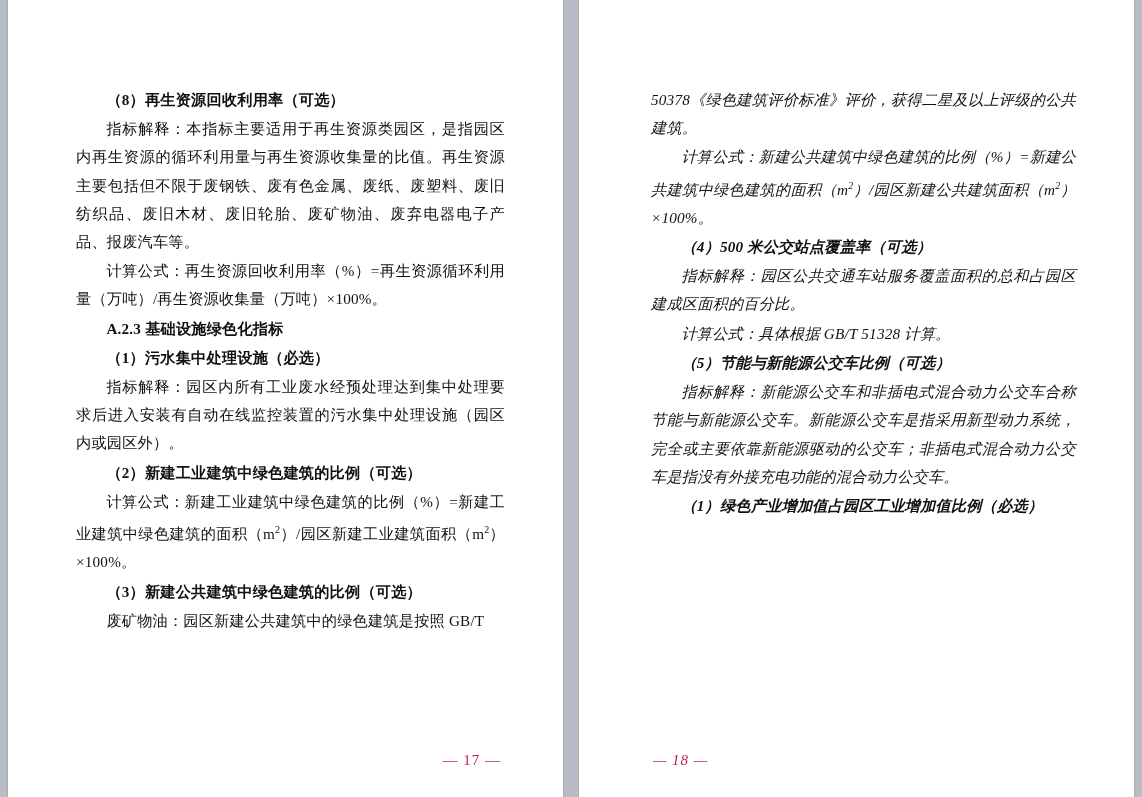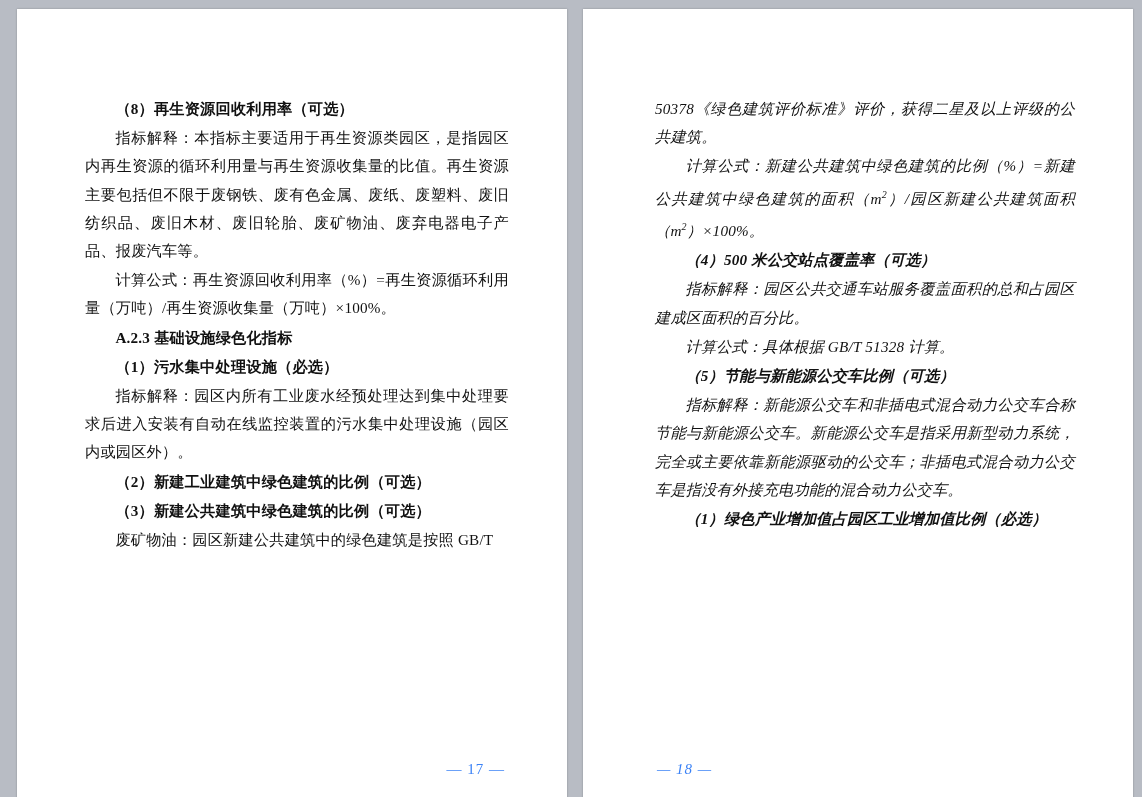--- a/index.html
+++ b/index.html
@@ -11,21 +11,21 @@
     overflow: hidden;
   }
   body {
     font-family: "Liberation Serif", "DejaVu Serif", serif;
   }
   .spread {
     display: flex;
     width: 1142px;
     height: 797px;
     gap: 16px;
-    padding: 9px;
+    padding: 0;
     box-sizing: border-box;
   }
   .page {
     background: #ffffff;
     width: 555px;
     height: 797px;
     box-sizing: border-box;
     position: relative;
     box-shadow: 0 0 2px rgba(0,0,0,0.25);
     overflow: hidden;
@@ -58,40 +58,41 @@
   p.para.noindent { text-indent: 0; }
 
   .bold { font-weight: bold; }
 
   .sup { font-size: 0.66em; vertical-align: super; }
 
   .footer {
     position: absolute;
     bottom: 28px;
     font-size: 15px;
-    color: #3b82f6;
+    color: #be185d;
     letter-spacing: 1px;
   }
   .page-left .footer { right: 62px; }
   .page-right .footer { left: 74px; }
 </style>
 </head>
 <body>
 
 <div class="spread">
 
   <div class="page page-left">
     <div class="page-inner" id="left-body">
         <p class="para"><span class="bold">（8）再生资源回收利用率（可选）</span></p>
         <p class="para"><span>指标解释：本指标主要适用于再生资源类园区，是指园区内再生资源的循环利用量与再生资源收集量的比值。再生资源主要包括但不限于废钢铁、废有色金属、废纸、废塑料、废旧纺织品、废旧木材、废旧轮胎、废矿物油、废弃电器电子产品、报废汽车等。</span></p>
         <p class="para"><span>计算公式：再生资源回收利用率（%）=再生资源循环利用量（万吨）/再生资源收集量（万吨）×100%。</span></p>
         <p class="para"><span class="bold">A.2.3  基础设施绿色化指标</span></p>
         <p class="para"><span class="bold">（1）污水集中处理设施（必选）</span></p>
         <p class="para"><span>指标解释：园区内所有工业废水经预处理达到集中处理要求后进入安装有自动在线监控装置的污水集中处理设施（园区内或园区外）。</span></p>
         <p class="para"><span class="bold">（2）新建工业建筑中绿色建筑的比例（可选）</span></p>
+        <p class="para"><span>计算公式：新建工业建筑中绿色建筑的比例（%）=新建工业建筑中绿色建筑的面积（m</span><span class="sup">2</span><span>）/园区新建工业建筑面积（m</span><span class="sup">2</span><span>）×100%。</span></p>
         <p class="para"><span class="bold">（3）新建公共建筑中绿色建筑的比例（可选）</span></p>
         <p class="para"><span>废矿物油：园区新建公共建筑中的绿色建筑是按照 GB/T</span></p>
       </div>
     <div class="footer">— 17 —</div>
   </div>
 
   <div class="page page-right">
     <div class="page-inner" id="right-body">
         <p class="para noindent"><span>50378《绿色建筑评价标准》评价，获得二星及以上评级的公共建筑。</span></p>
         <p class="para"><span>计算公式：新建公共建筑中绿色建筑的比例（%）=新建公共建筑中绿色建筑的面积（m</span><span class="sup">2</span><span>）/园区新建公共建筑面积（m</span><span class="sup">2</span><span>）×100%。</span></p>

